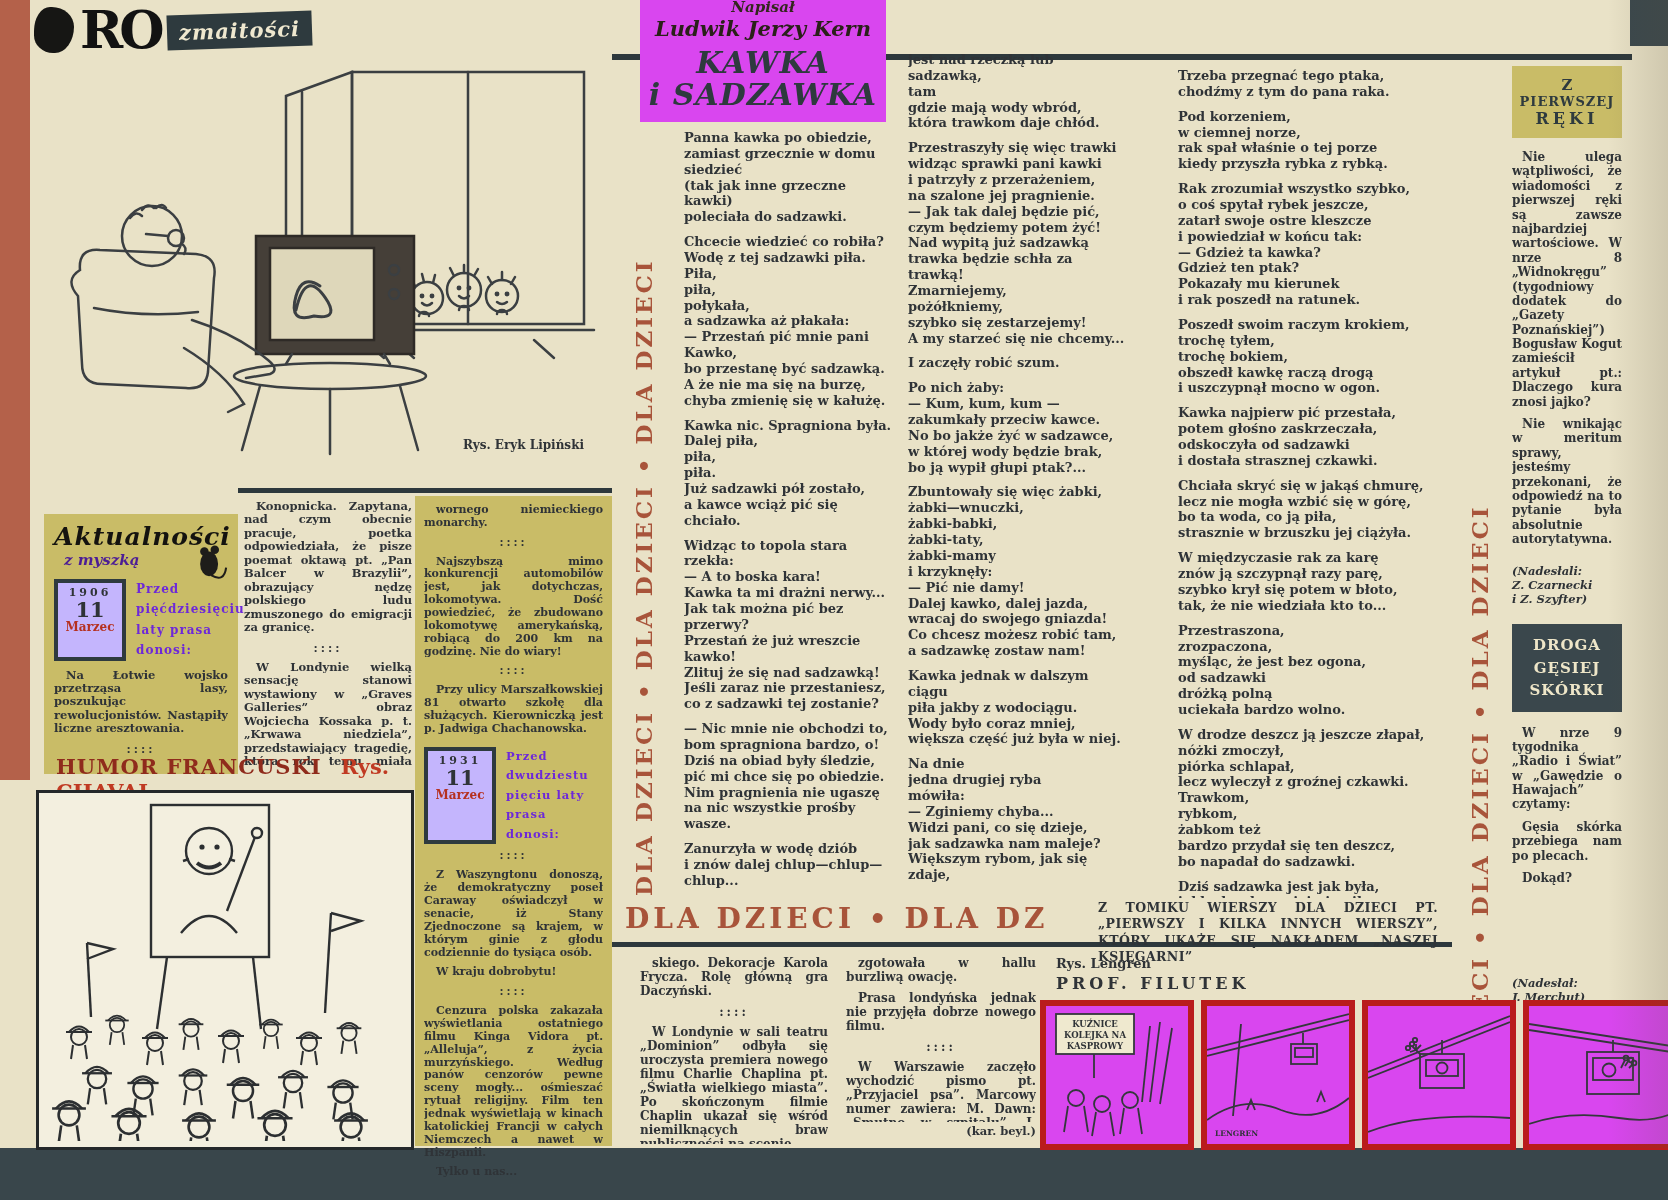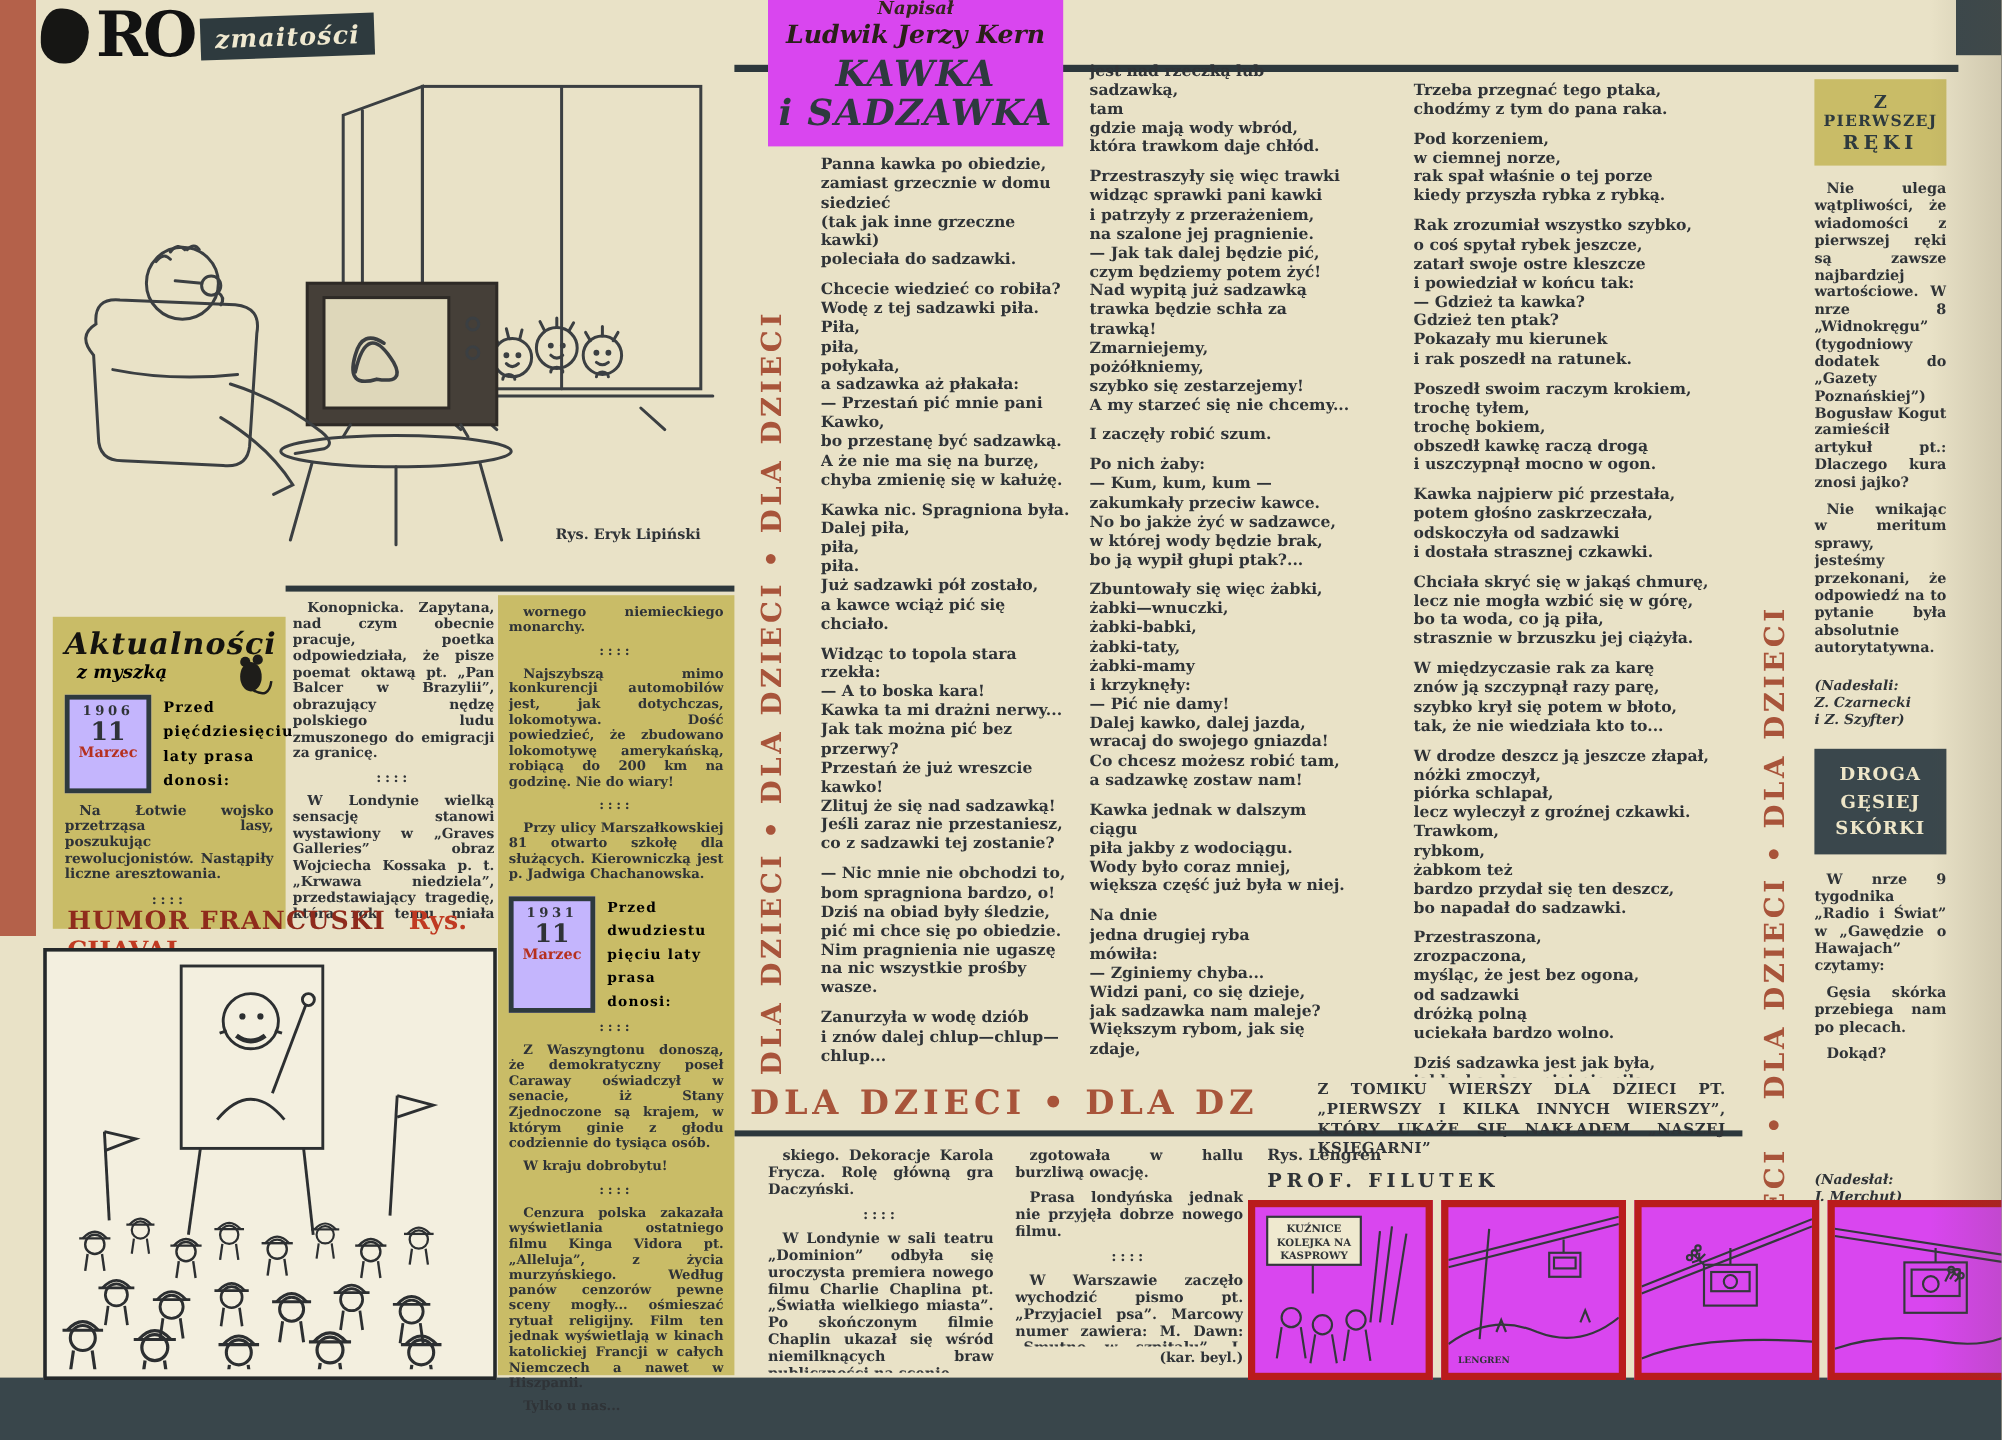--- a/index.html
+++ b/index.html
@@ -33,27 +33,27 @@
   .vstrip span{writing-mode:vertical-rl;transform:rotate(180deg);font-weight:700;color:#a8543a;
                font-size:23px;letter-spacing:3px;line-height:1;white-space:nowrap;}
   .hstrip{position:absolute;font-weight:700;color:#a8543a;font-size:28px;letter-spacing:4px;white-space:nowrap;overflow:hidden;}
   
   .newscol{font-size:11.5px;line-height:1.17;font-weight:700;text-align:justify;overflow:hidden;}
   .newscol p{margin:0 0 7px;text-indent:12px;white-space:pre-line;}
   .newscol p.dots{text-align:center;text-indent:0;letter-spacing:3px;margin:0 0 6px;}
   .olive{background:#c9bc67;}
   
   .akt-logo-line1{font-size:25px;font-weight:700;font-style:italic;color:#14130f;letter-spacing:1px;}
-  .akt-logo-line2{font-size:15px;font-weight:700;font-style:italic;color:#000000;margin-left:10px;}
+  .akt-logo-line2{font-size:15px;font-weight:700;font-style:italic;color:#4c1d95;margin-left:10px;}
   .cal-row{display:flex;gap:10px;margin:10px 0 8px;}
   .cal-box{width:64px;border:4px solid #2e3a3e;background:#c4b5fd;text-align:center;padding:3px 0 2px;flex:none;}
   .cal-year{font-size:11px;font-weight:700;letter-spacing:3px;}
   .cal-day{font-size:21px;font-weight:700;line-height:1;}
   .cal-month{font-size:12px;font-weight:700;color:#b5301f;}
-  .press-lead{color:#000000;font-weight:700;font-size:12px;line-height:1.7;letter-spacing:1px;}
+  .press-lead{color:#6d28d9;font-weight:700;font-size:12px;line-height:1.7;letter-spacing:1px;}
   
   .humor-title{color:#8f2b1c;font-weight:700;font-size:21px;letter-spacing:1px;display:inline;}
   .humor-credit{color:#c03a22;font-weight:700;font-size:21px;display:inline;margin-left:14px;}
   .cartoon-frame{position:absolute;background:#f3efdf;border:3px solid #24282a;}
   .caption{font-weight:700;font-size:12px;}
   
   .side-box{background:#c9bc67;text-align:center;color:#2e3a3e;font-weight:700;padding:10px 2px;}
   .side-box .l1{font-size:15px;}
   .side-box .l2{font-size:13px;letter-spacing:1px;}
   .side-box .l3{font-size:16px;letter-spacing:4px;}
@@ -293,35 +293,35 @@
 odskoczyła od sadzawki
 i dostała strasznej czkawki.</p>
       <p>Chciała skryć się w jakąś chmurę,
 lecz nie mogła wzbić się w górę,
 bo ta woda, co ją piła,
 strasznie w brzuszku jej ciążyła.</p>
       <p>W międzyczasie rak za karę
 znów ją szczypnął razy parę,
 szybko krył się potem w błoto,
 tak, że nie wiedziała kto to...</p>
+      <p>Przestraszona,
+zrozpaczona,
+myśląc, że jest bez ogona,
+od sadzawki
+dróżką polną
+uciekała bardzo wolno.</p>
       <p>W drodze deszcz ją jeszcze złapał,
 nóżki zmoczył,
 piórka schlapał,
 lecz wyleczył z groźnej czkawki.
 Trawkom,
 rybkom,
 żabkom też
 bardzo przydał się ten deszcz,
 bo napadał do sadzawki.</p>
-      <p>Przestraszona,
-zrozpaczona,
-myśląc, że jest bez ogona,
-od sadzawki
-dróżką polną
-uciekała bardzo wolno.</p>
       <p>Dziś sadzawka jest jak była,
 jakby kawka z niej nie piła...</p>
     </div>
 
   <div class="hstrip" style="left:625px;top:902px;width:420px;height:38px;">DLA DZIECI • DLA DZIECI •</div>
   <div class="tomik" style="left:1098px;top:900px;width:340px;height:44px;">Z TOMIKU WIERSZY DLA DZIECI PT. „PIERWSZY I KILKA INNYCH WIERSZY”, KTÓRY UKAŻE SIĘ NAKŁADEM „NASZEJ KSIĘGARNI”</div>
 
   <div class="abs olive" style="left:44px;top:514px;width:194px;height:260px;padding:8px 10px;box-sizing:border-box;">
     <div style="position:relative;">
       <div class="akt-logo-line1">Aktualności</div>

